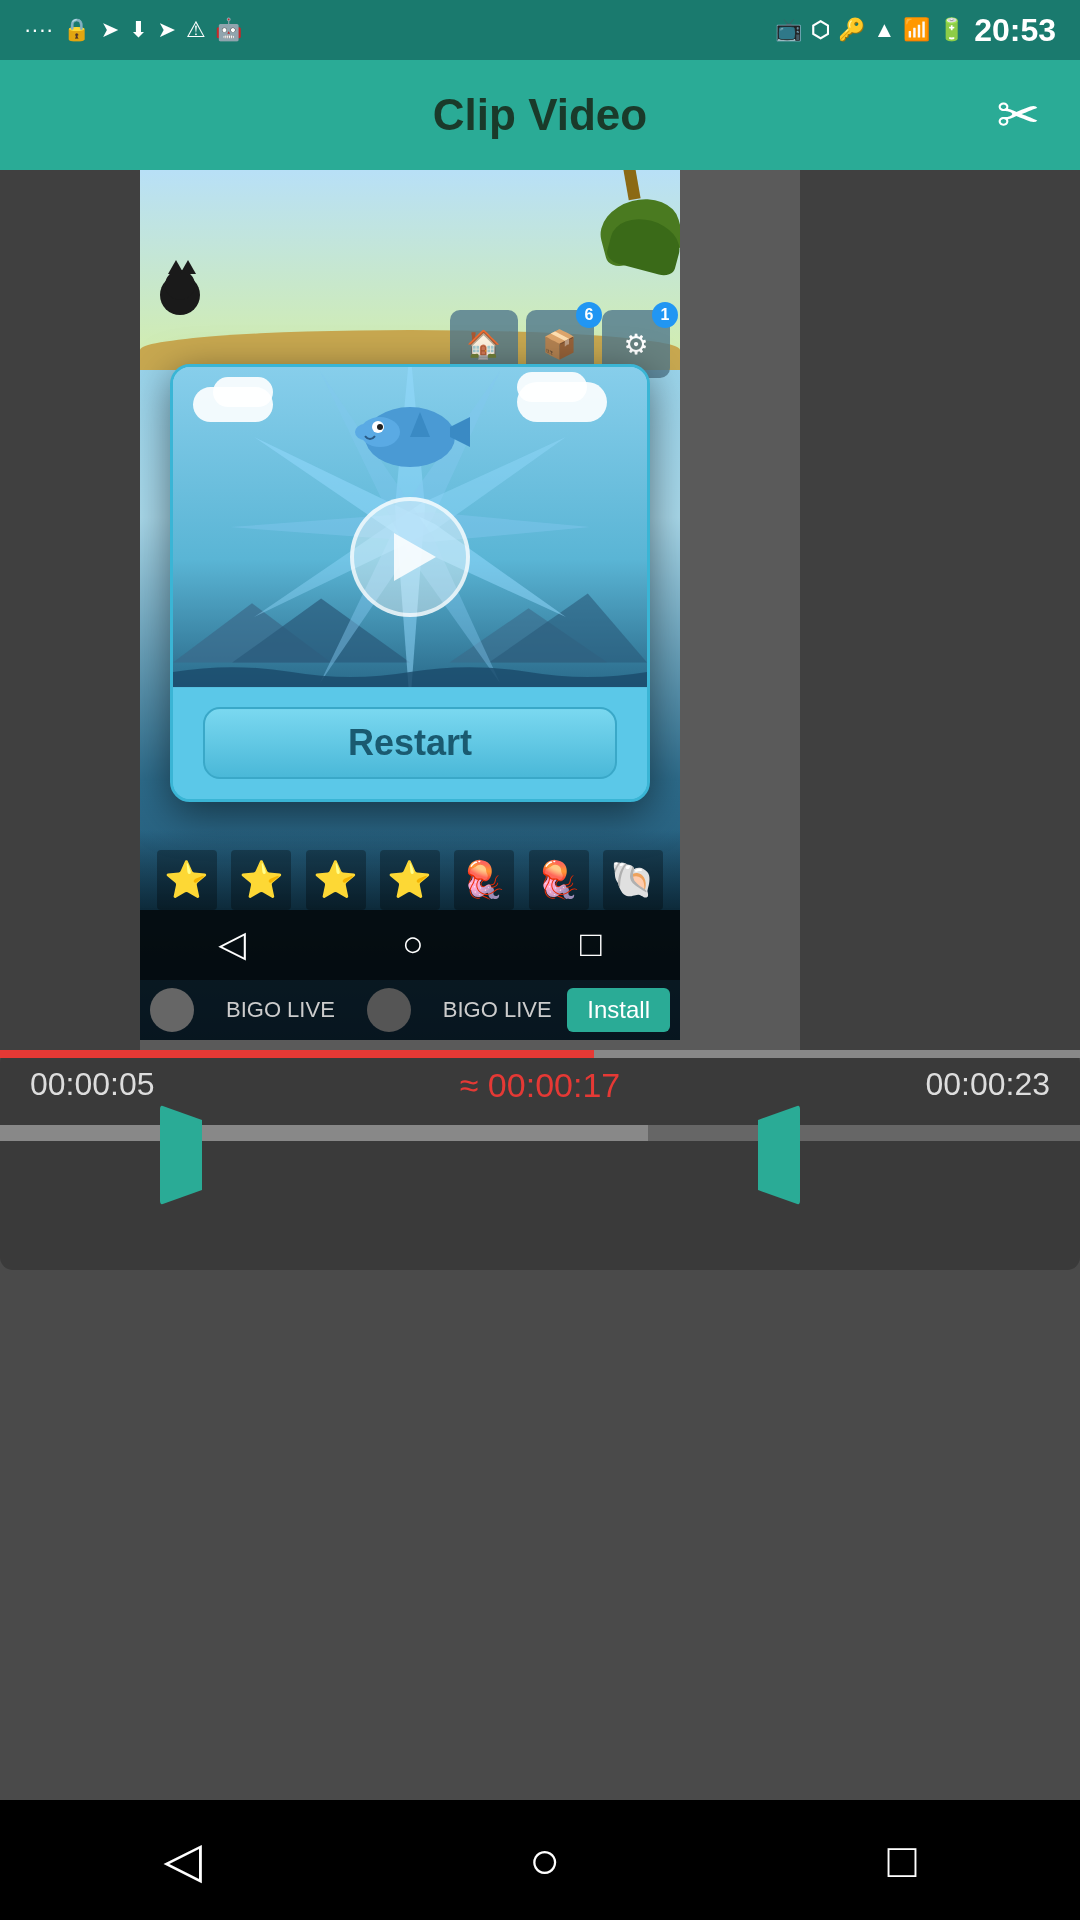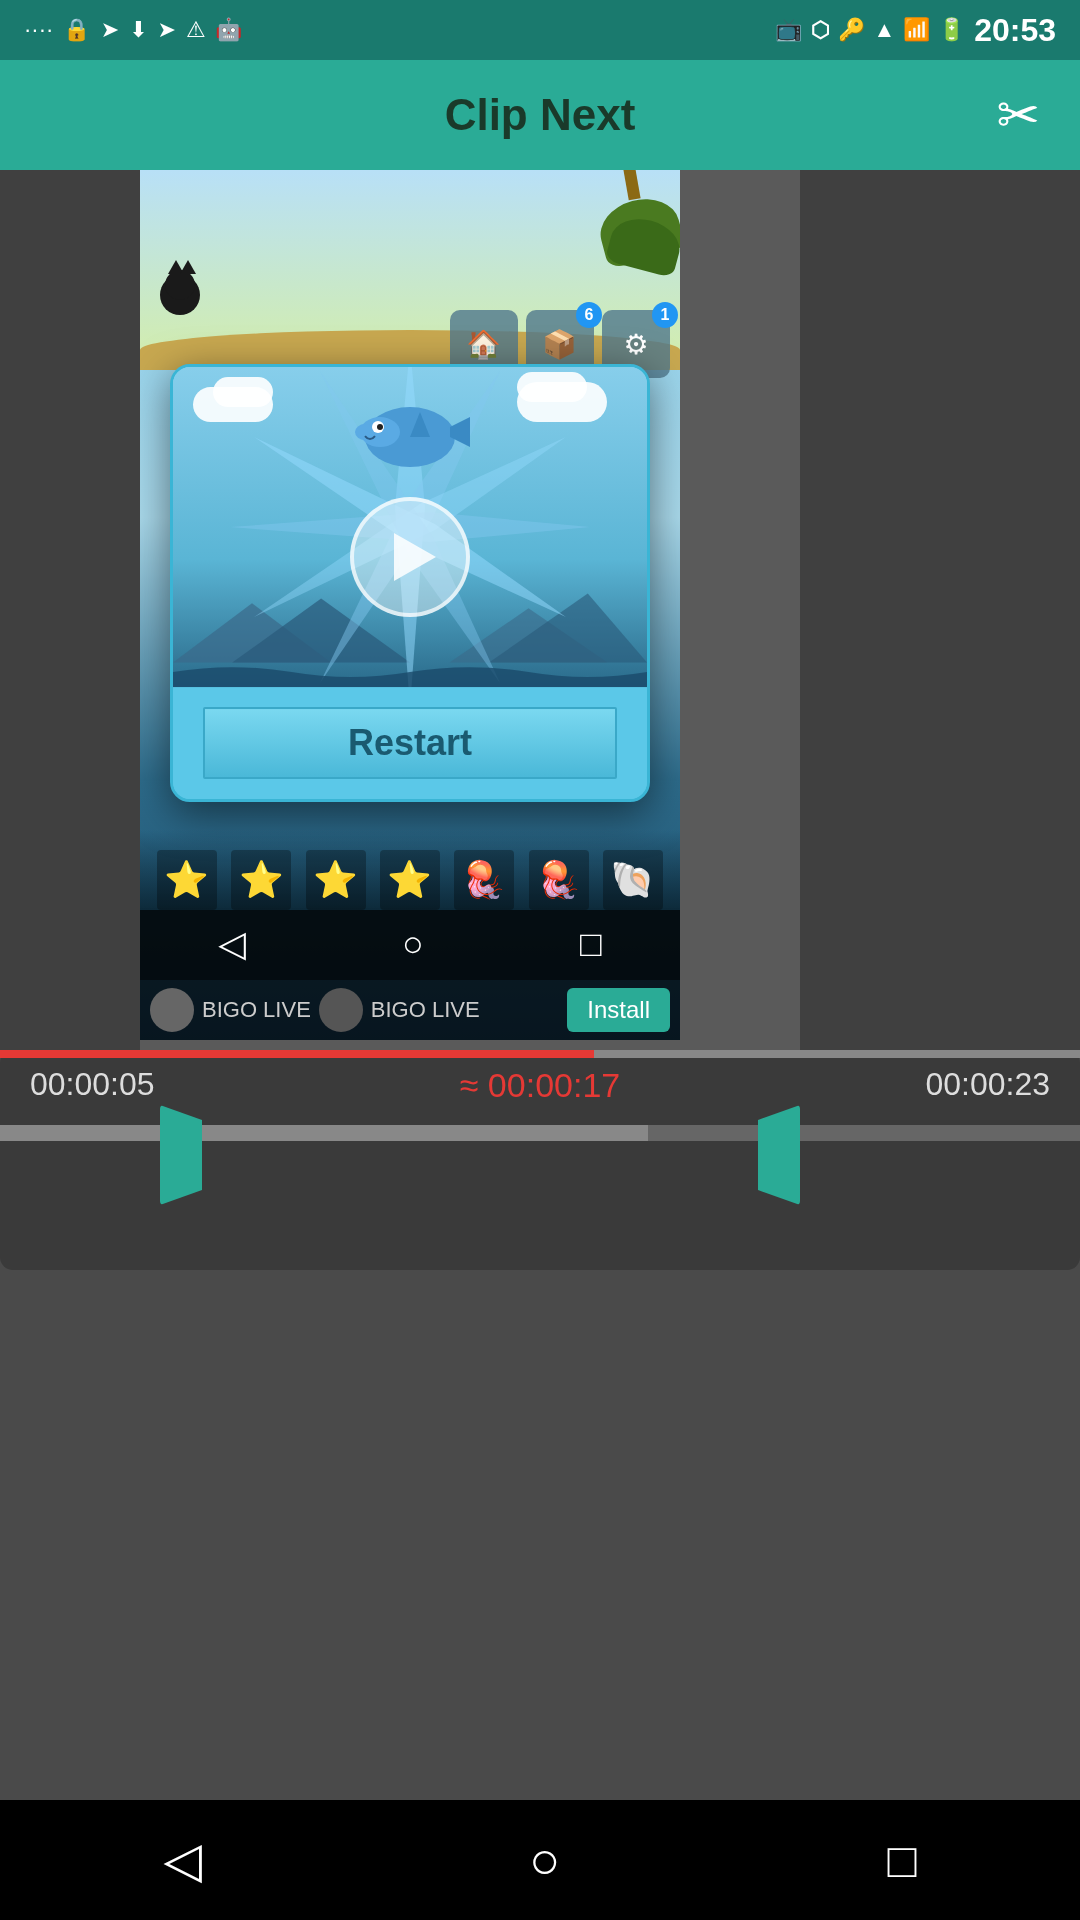--- a/index.html
+++ b/index.html
@@ -174,21 +174,21 @@
       display: flex;
       gap: 20px;
       padding: 20px 30px;
       background: #5bc8e8;
       justify-content: space-between;
     }
 
     .dialog-btn {
       flex: 1;
       height: 72px;
-      border-radius: 2px;
+      border-radius: 17px;
       font-size: 36px;
       font-weight: bold;
       cursor: pointer;
       border: none;
     }
 
     .btn-restart {
       background: linear-gradient(180deg, #7ad8f0 0%, #4ab8d8 100%);
       color: #1a5a70;
       border: 2px solid #3aA8c8;
@@ -204,20 +204,21 @@
     .notification-strip {
       position: absolute;
       bottom: 0;
       left: 0;
       width: 100%;
       height: 60px;
       background: rgba(0,0,0,0.7);
       display: flex;
       align-items: center;
       padding: 0 10px;
+      gap: 24px;
     }
 
     
     .inner-nav {
       position: absolute;
       bottom: 60px;
       left: 0;
       width: 100%;
       height: 72px;
       background: rgba(0,0,0,0.85);
@@ -449,21 +450,21 @@
     <span style="font-size:22px; color:white;">⬡</span>
     <span style="font-size:22px; color:white;">🔑</span>
     <span style="font-size:22px; color:white;">▲</span>
     <span style="font-size:22px; color:white;">📶</span>
     <span style="font-size:22px; color:white;">🔋</span>
     <span style="font-size:32px; color:white; font-weight:bold;">20:53</span>
   </div>
 </div>
 
 <div class="app-bar">
-  <span class="app-bar-title">Clip Next</span>
+  <span class="app-bar-title">Clip Video</span>
   <div class="scissors-icon">✂</div>
 </div>
 
 <div class="video-container">
 
   <div class="side-overlay-left"></div>
 
   <div class="side-overlay-right"></div>
 
   <div class="video-frame">

